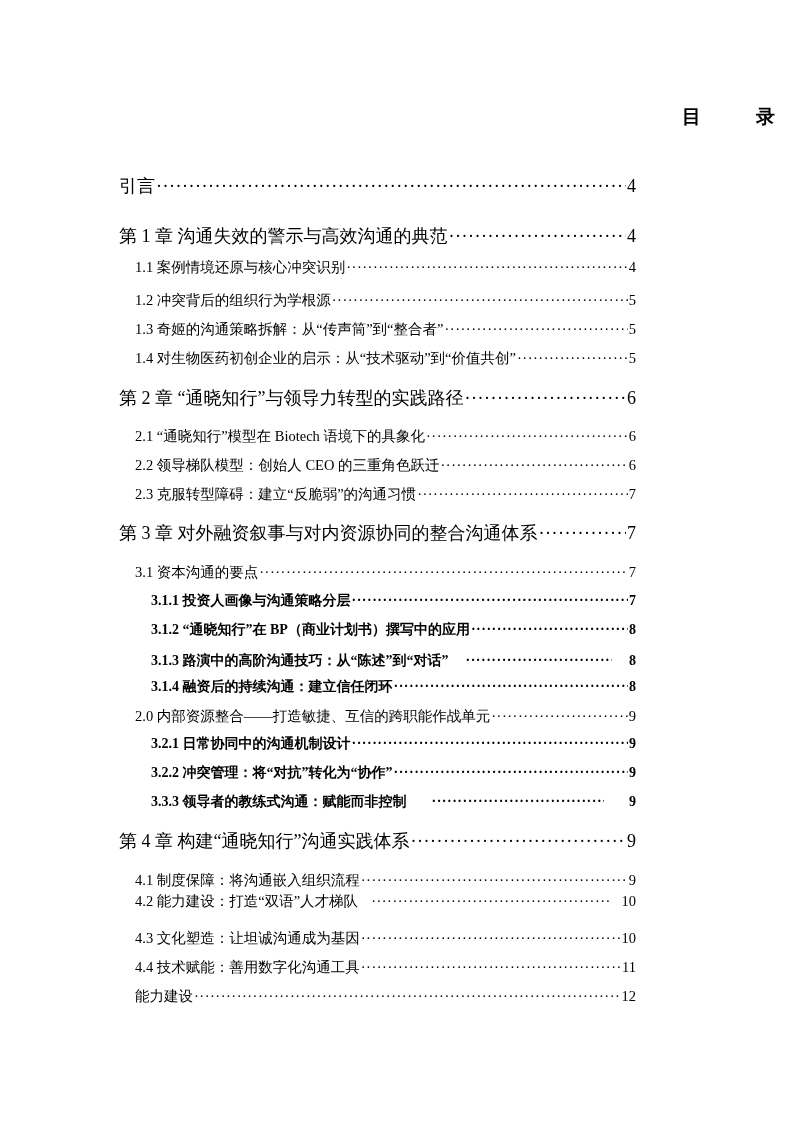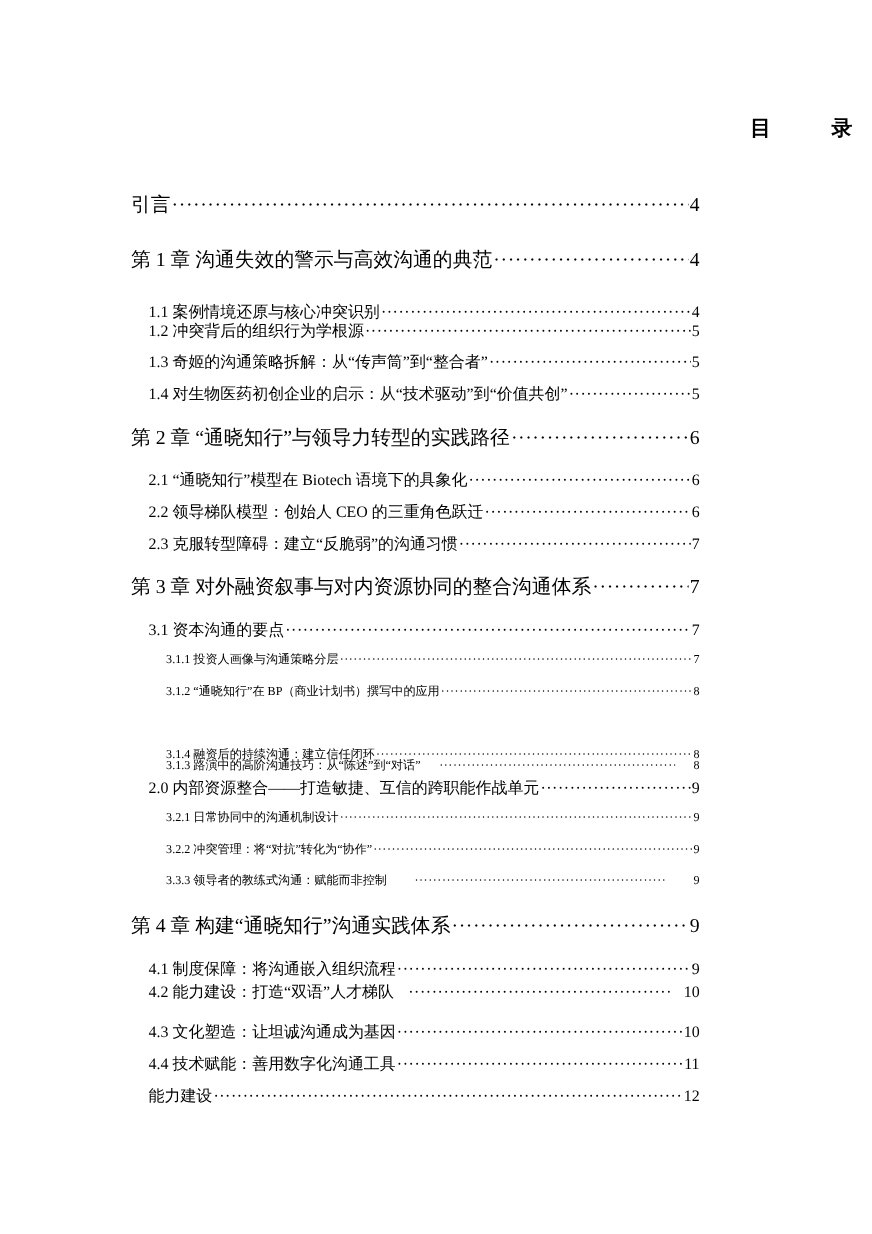--- a/index.html
+++ b/index.html
@@ -23,39 +23,39 @@
     .entry .leader {
       flex: 1 1 auto; overflow: hidden; margin: 0 1px;
       letter-spacing: 0.5px;
     }
     .entry .leader::before {
       content: "··································································································································································";
     }
     .entry .page { flex: 0 0 auto; }
     .lvl0 { font-size: 18px; left: 119px; right: 157px; }
     .lvl1 { font-size: 14.5px; left: 135px; right: 157px; }
-    .lvl2 { font-size: 11px; left: 151px; right: 157px; }
+    .lvl2 { font-size: 14px; left: 151px; right: 157px; font-weight: bold; }
   </style>
 </head>
 <body>
 
 <div class="title">目　录</div>
 
 <div class="toc" id="toc">
     <div class="entry lvl0" style="top: 174px; justify-content: space-between;">
       <span class="label">引言 </span>
       <span class="leader"></span>
       <span class="page">4</span>
     </div>
     <div class="entry lvl0" style="top: 224px;">
       <span class="label">第 1 章  沟通失效的警示与高效沟通的典范</span>
       <span class="leader"></span>
       <span class="page">4</span>
     </div>
-    <div class="entry lvl1" style="top: 274px;">
+    <div class="entry lvl1" style="top: 258px;">
       <span class="label">1.1  案例情境还原与核心冲突识别</span>
       <span class="leader"></span>
       <span class="page">4</span>
     </div>
     <div class="entry lvl1" style="top: 291px;">
       <span class="label">1.2  冲突背后的组织行为学根源</span>
       <span class="leader"></span>
       <span class="page">5</span>
     </div>
     <div class="entry lvl1" style="top: 320px;">
@@ -101,21 +101,21 @@
     <div class="entry lvl2" style="top: 592px;">
       <span class="label">3.1.1  投资人画像与沟通策略分层</span>
       <span class="leader"></span>
       <span class="page">7</span>
     </div>
     <div class="entry lvl2" style="top: 621px;">
       <span class="label">3.1.2  “通晓知行”在 BP（商业计划书）撰写中的应用</span>
       <span class="leader"></span>
       <span class="page">8</span>
     </div>
-    <div class="entry lvl2" style="top: 688px; gap: 16px;">
+    <div class="entry lvl2" style="top: 652px; gap: 16px;">
       <span class="label">3.1.3  路演中的高阶沟通技巧：从“陈述”到“对话”</span>
       <span class="leader"></span>
       <span class="page">8</span>
     </div>
     <div class="entry lvl2" style="top: 678px;">
       <span class="label">3.1.4  融资后的持续沟通：建立信任闭环</span>
       <span class="leader"></span>
       <span class="page">8</span>
     </div>
     <div class="entry lvl1" style="top: 707px;">

